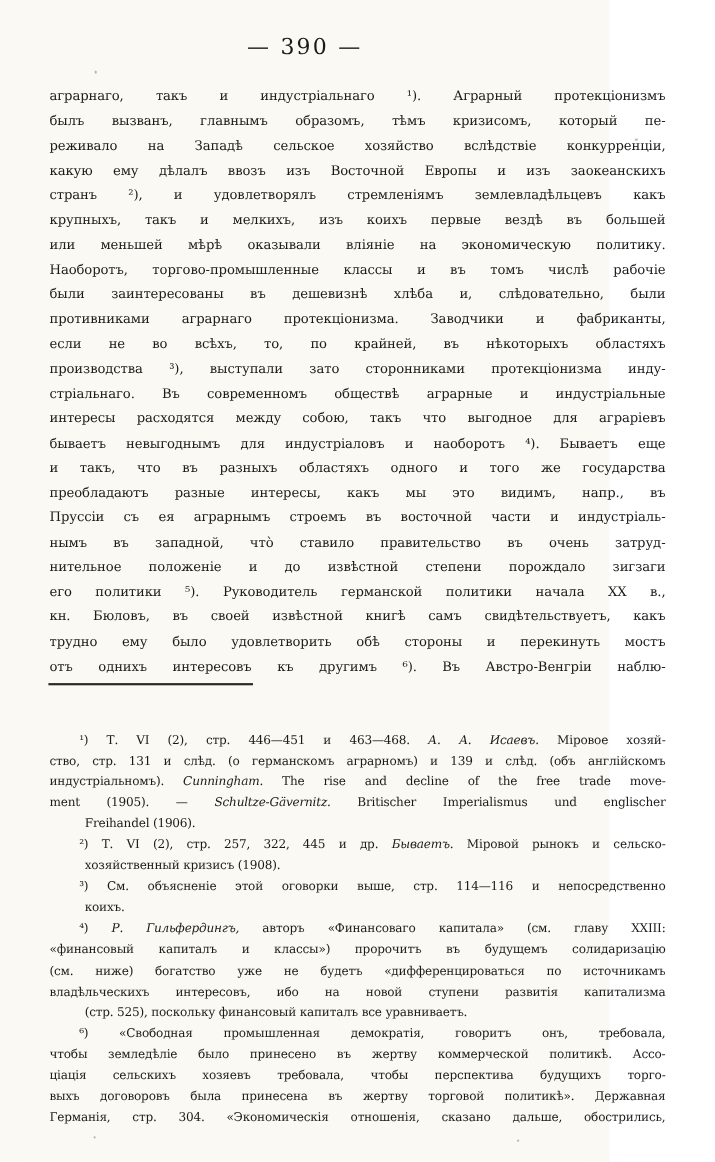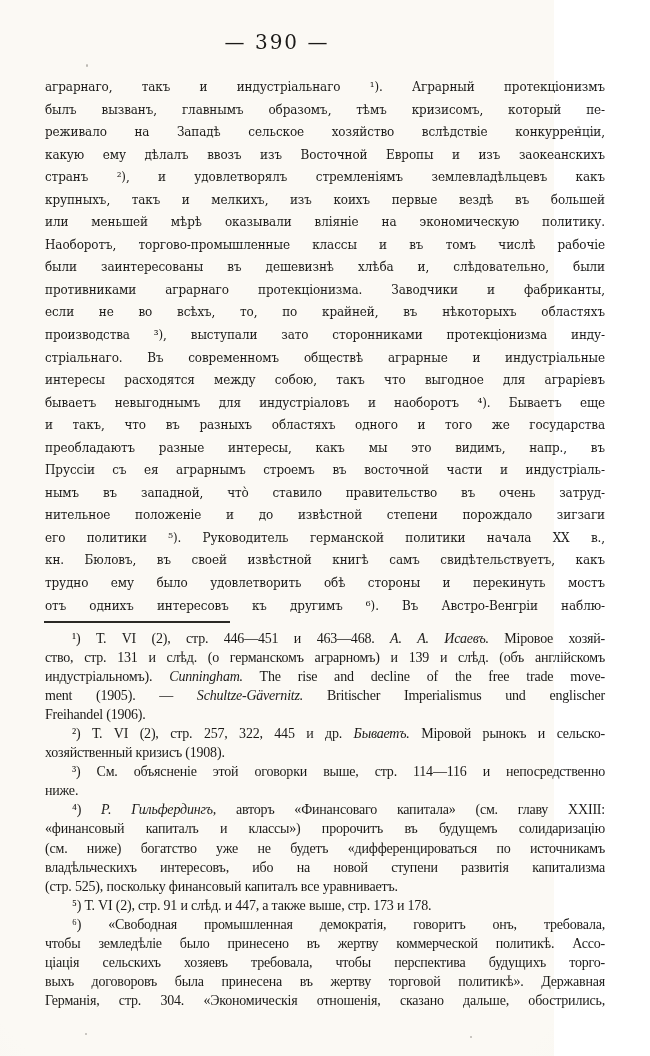--- a/index.html
+++ b/index.html
@@ -27,34 +27,34 @@
     font-size: 12px;
     line-height: 22.55px;
     letter-spacing: -0.1px;
   }
   .footnote-separator {
     position: absolute; left: 44px; top: 621px;
     width: 186px; height: 2px;
     background: #2a2925;
   }
   .footnotes {
-    position: absolute; left: 45px; top: 629px;
+    position: absolute; left: 45px; top: 663px;
     width: 560px;
-    font-size: 14px;
+    font-size: 11px;
     line-height: 19.05px;
     letter-spacing: -0.2px;
-    font-family: Liberation Serif, serif;
   }
   .tline {
     text-align: justify;
     text-align-last: justify;
     white-space: normal;
   }
   .tline.tlast {
     text-align-last: left;
+    margin-left: 32px;
   }
   .footnote .tline:first-child {
     text-indent: 27px;
   }
   .tline i { font-style: italic; }
   .speck {
     position: absolute;
     border-radius: 50%;
     background: rgba(60,55,45,0.35);
   }
@@ -102,31 +102,28 @@
         <div class="tline"><span>индустріальномъ). </span><i>Cunningham.</i><span> The rise and decline of the free trade move-</span></div>
         <div class="tline"><span>ment (1905). — </span><i>Schultze-Gävernitz.</i><span> Britischer Imperialismus und englischer</span></div>
         <div class="tline tlast">Freihandel (1906).</div>
       </div>
     <div class="footnote">
         <div class="tline"><span>²) Т. VI (2), стр. 257, 322, 445 и др. </span><i>Бываетъ.</i><span> Міровой рынокъ и сельско-</span></div>
         <div class="tline tlast">хозяйственный кризисъ (1908).</div>
       </div>
     <div class="footnote">
         <div class="tline">³) См. объясненіе этой оговорки выше, стр. 114—116 и непосредственно</div>
-        <div class="tline tlast">ниже.</div>
+        <div class="tline tlast">коихъ.</div>
       </div>
     <div class="footnote">
         <div class="tline"><span>⁴) </span><i>Р. Гильфердингъ,</i><span> авторъ «Финансоваго капитала» (см. главу XXIII:</span></div>
         <div class="tline">«финансовый капиталъ и классы») пророчитъ въ будущемъ солидаризацію</div>
         <div class="tline">(см. ниже) богатство уже не будетъ «дифференцироваться по источникамъ</div>
         <div class="tline">владѣльческихъ интересовъ, ибо на новой ступени развитія капитализма</div>
         <div class="tline tlast">(стр. 525), поскольку финансовый капиталъ все уравниваетъ.</div>
-      </div>
-    <div class="footnote">
-        <div class="tline tlast">⁵) Т. VI (2), стр. 91 и слѣд. и 447, а также выше, стр. 173 и 178.</div>
       </div>
     <div class="footnote">
         <div class="tline">⁶) «Свободная промышленная демократія, говоритъ онъ, требовала,</div>
         <div class="tline">чтобы земледѣліе было принесено въ жертву коммерческой политикѣ. Ассо-</div>
         <div class="tline">ціація сельскихъ хозяевъ требовала, чтобы перспектива будущихъ торго-</div>
         <div class="tline">выхъ договоровъ была принесена въ жертву торговой политикѣ». Державная</div>
         <div class="tline">Германія, стр. 304. «Экономическія отношенія, сказано дальше, обострились,</div>
       </div>
   </div>
 

